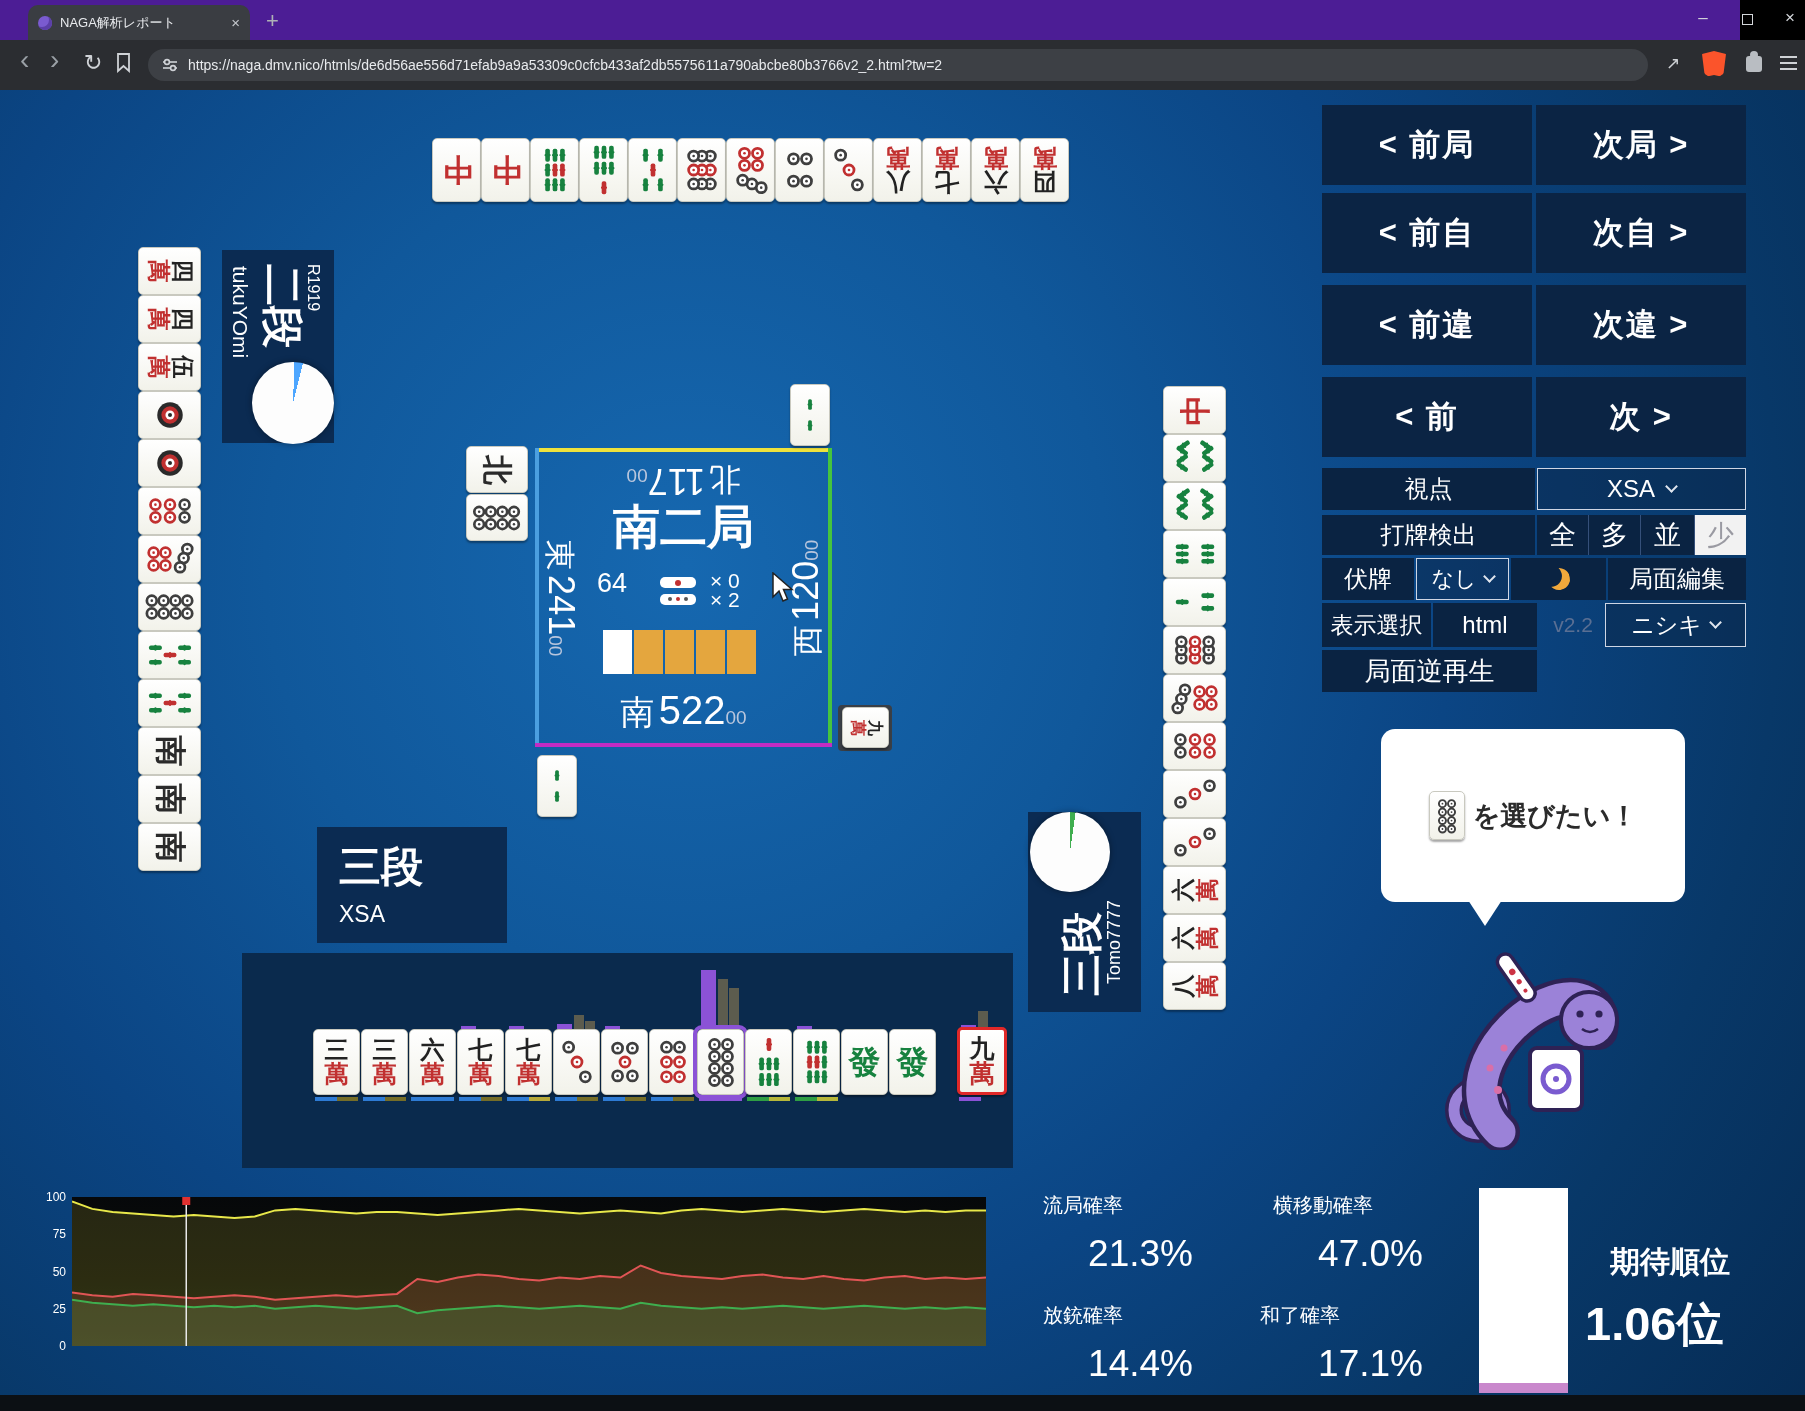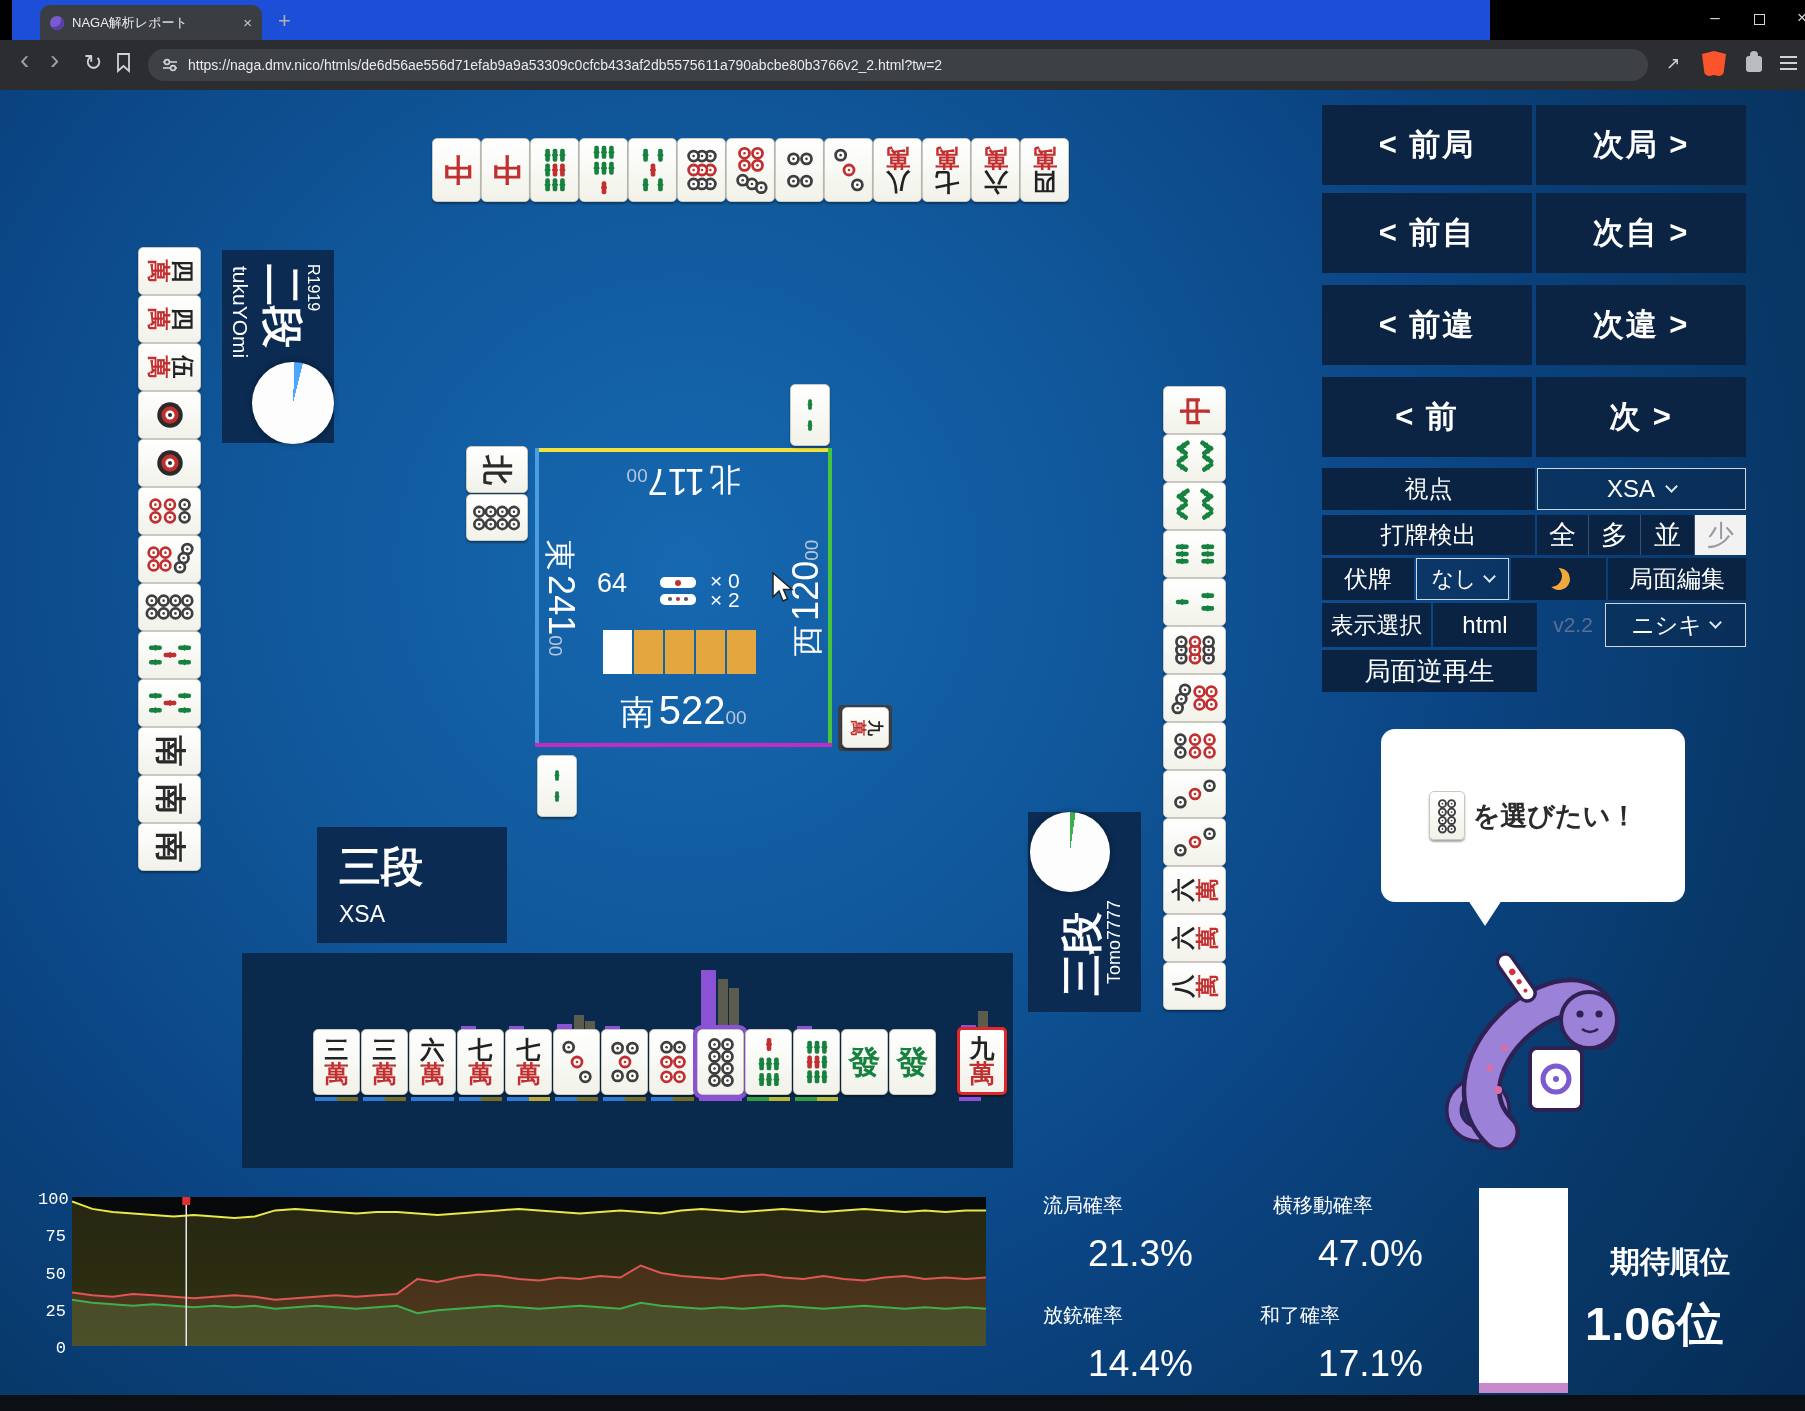--- a/index.html
+++ b/index.html
@@ -2,21 +2,21 @@
 <html><head>
 <meta charset="utf-8">
 <style>
   * { margin:0; padding:0; box-sizing:border-box; }
   html,body { width:1805px; height:1411px; background:#000; }
   body { font-family:"Liberation Sans","DejaVu Sans",sans-serif; }
   #screen { position:relative; width:1805px; height:1411px; overflow:hidden; }
   .abs { position:absolute; }
 
   
-  #tabbar { position:absolute; left:12px; top:0; width:1478px; height:40px; background:#1d4ed8; }
+  #tabbar { position:absolute; left:0; top:0; width:1740px; height:40px; background:#4c1d95; }
   .tab { position:absolute; left:28px; top:5px; width:222px; height:35px; background:#3a3d42;
          border-radius:10px 10px 0 0; display:flex; align-items:center; padding:0 10px; gap:8px; }
   .favicon { width:14px; height:14px; border-radius:50%; background:#7a5bd0; flex:0 0 auto;
              box-shadow:inset -3px -3px 0 #5b3fa8; }
   .tab-title { color:#e8eaed; font-size:13px; flex:1; white-space:nowrap; overflow:hidden; }
   .tab-close { color:#c4c7cc; font-size:15px; cursor:default; }
   .newtab { position:absolute; left:266px; top:8px; color:#aeb1b6; font-size:22px; font-weight:300; }
   .wctl { position:absolute; top:8px; color:#d4d7db; font-size:17px; width:30px; text-align:center; }
   .wbox { position:absolute; top:14px; width:11px; height:11px; border:1.5px solid #d4d7db; }
   #toolbar { position:absolute; left:0; top:40px; width:1805px; height:50px; background:#2b2d31; }
@@ -78,21 +78,21 @@
   
   #bubble { position:absolute; left:1381px; top:639px; width:304px; height:173px; background:#fff;
             border-radius:14px; display:flex; align-items:center; justify-content:center; gap:8px; }
   #bubble-tail { position:absolute; left:1468px; top:810px; width:0; height:0;
                  border-left:17px solid transparent; border-right:17px solid transparent; border-top:26px solid #fff; }
   #bubble-text { font-size:27px; color:#2b2b2b; font-weight:600; }
 
   
   #chart { position:absolute; left:72px; top:1107px; width:914px; height:149px;
            background:linear-gradient(180deg,#06080a 0%,#0c0f08 55%,#171c0c 100%); }
-  .ytick { position:absolute; width:28px; text-align:right; color:#fff; font-size:17px;font-family:Liberation Mono, monospace; }
+  .ytick { position:absolute; width:28px; text-align:right; color:#fff; font-size:12px; }
 
   
   .stat-label { position:absolute; color:#fff; font-size:20px; font-weight:400; }
   .stat-value { position:absolute; color:#fff; font-size:37px; width:150px; text-align:right; }
   #rankbar { position:absolute; left:1479px; top:1098px; width:89px; height:205px; background:#fff; }
   #rankbar-accent { position:absolute; left:0; bottom:0; width:100%; height:10px; }
   #rank-label { position:absolute; left:1585px; top:1152px; width:170px; text-align:center; color:#fff; font-size:30px; font-weight:600; }
   #rank-value { position:absolute; left:1585px; top:1203px; width:170px; color:#fff; font-size:47px; font-weight:700; }
 
   .bar { position:absolute; }
@@ -665,20 +665,21 @@
       </div>
       <div class="abs" style="left:172px; top:128px; width:200px; text-align:center; color:#fff; transform:rotate(-90deg);">
         <span class="wind">西</span>
         <span class="scorev">120</span><span class="score-sub">00</span>
       </div>
       <div class="abs" style="left:0; top:240px; width:297px; text-align:center; color:#fff;">
         <span class="wind" style="font-size:34px;">南</span>
         <span class="scorev" style="font-size:40px;">522</span><span class="score-sub">00</span>
       </div>
 
+      <div class="abs" style="left:0; top:48px; width:297px; text-align:center; color:#fff; font-size:47px; font-weight:700;">南二局</div>
 
       <div class="abs" style="left:62px; top:120px; color:#fff; font-size:27px;">64</div>
       <div class="abs" style="left:125px; top:129px; width:36px; height:11px; background:#fff; border-radius:5px;">
         <div style="position:absolute; left:15px; top:3px; width:6px; height:6px; border-radius:50%; background:#c13030;"></div>
       </div>
       <div class="abs" style="left:175px; top:121px; color:#fff; font-size:21px;">× 0</div>
       <div class="abs" style="left:125px; top:146px; width:36px; height:11px; background:#fff; border-radius:5px;">
         <div style="position:absolute; left:8px; top:3px; width:4px; height:4px; border-radius:50%; background:#555;"></div>
         <div style="position:absolute; left:16px; top:3px; width:4px; height:4px; border-radius:50%; background:#c13030;"></div>
         <div style="position:absolute; left:24px; top:3px; width:4px; height:4px; border-radius:50%; background:#555;"></div>

